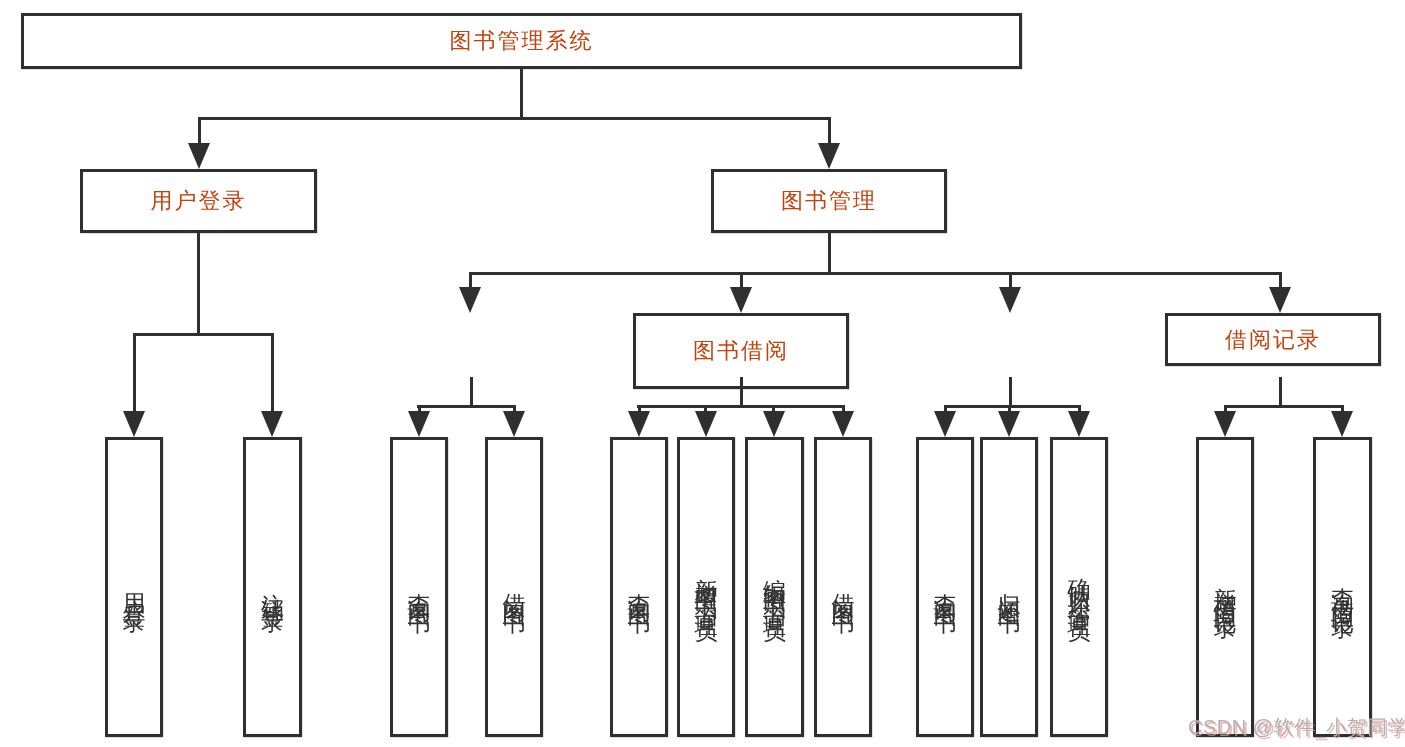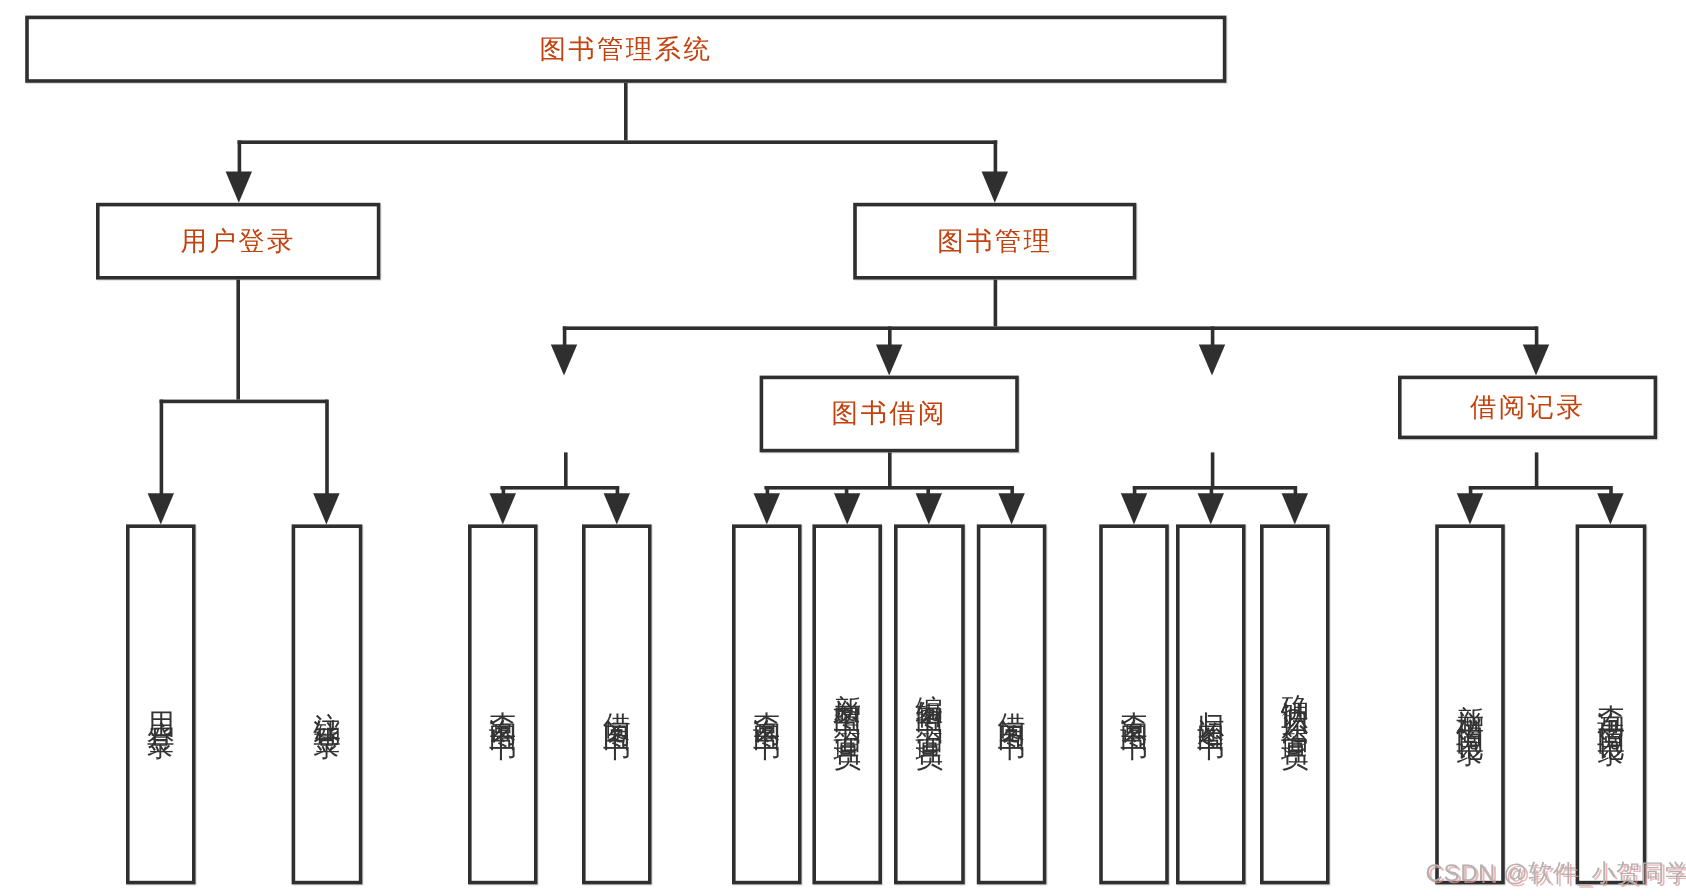--- a/index.html
+++ b/index.html
@@ -85,21 +85,21 @@
   <div class="hline" style="left:469px;top:272px;width:812px"></div>
   <div class="vline" style="left:469px;top:272px;height:17px"></div>
   <div class="ah" style="left:459px;top:287px"></div>
   <div class="vline" style="left:740px;top:272px;height:17px"></div>
   <div class="ah" style="left:730px;top:287px"></div>
   <div class="vline" style="left:1009px;top:272px;height:17px"></div>
   <div class="ah" style="left:999px;top:287px"></div>
   <div class="vline" style="left:1279px;top:272px;height:17px"></div>
   <div class="ah" style="left:1269px;top:287px"></div>
 
-  <div class="box h" style="left:633px;top:313px;width:216px;height:64px">
+  <div class="box h" style="left:633px;top:313px;width:216px;height:76px">
     <span>图书借阅</span>
   </div>
   <div class="box h" style="left:1165px;top:313px;width:216px;height:53px">
     <span>借阅记录</span>
   </div>
 
   <div class="vline" style="left:470px;top:377px;height:28px"></div>
   <div class="hline" style="left:417px;top:405px;width:99px"></div>
   <div class="vline" style="left:418px;top:405px;height:8px"></div>
   <div class="ah" style="left:408px;top:411px"></div>

